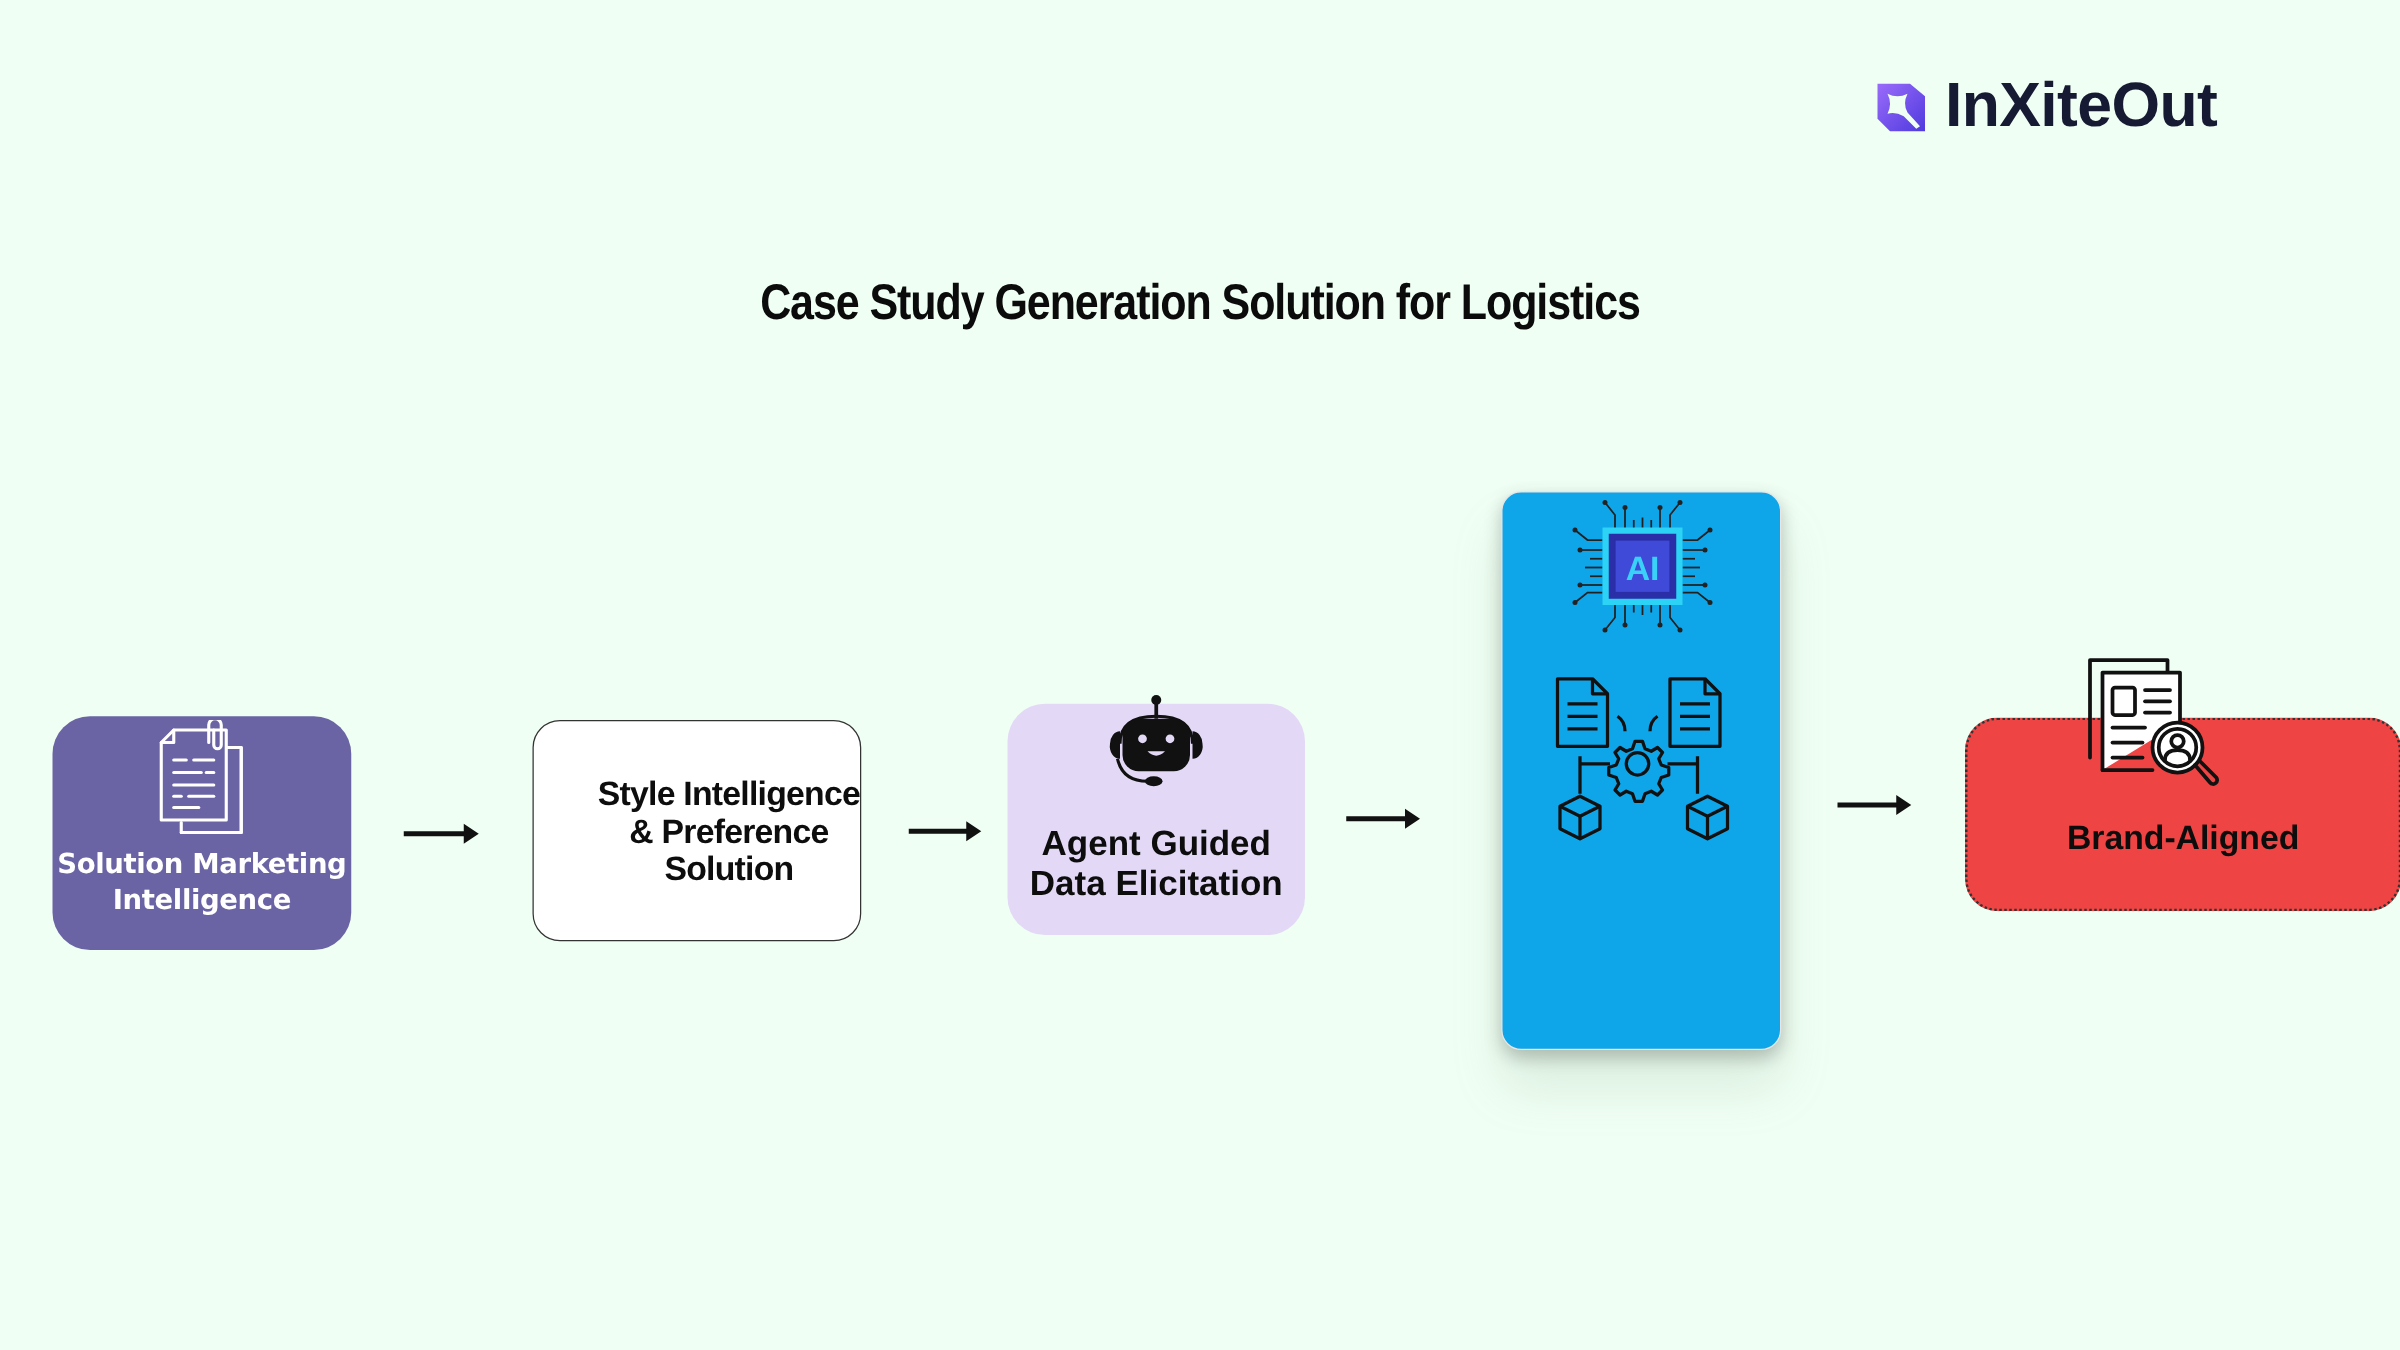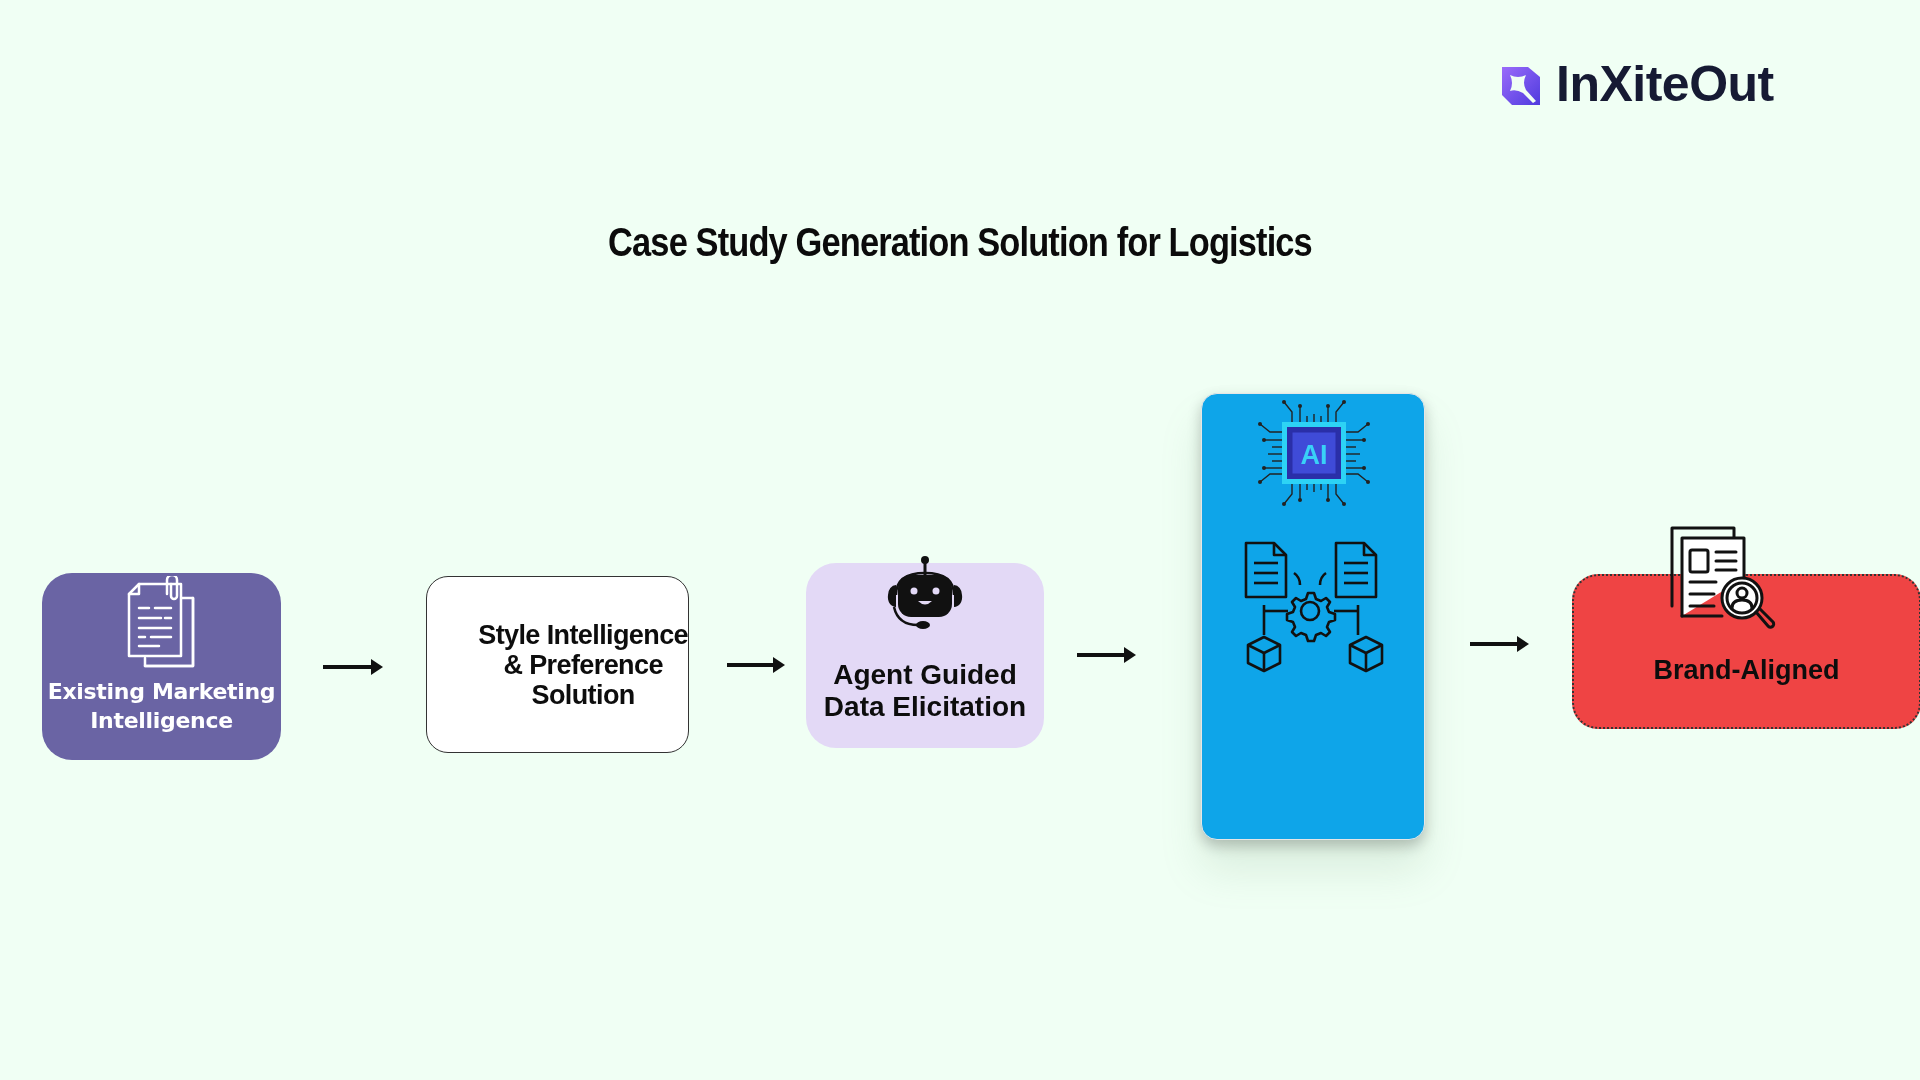--- a/index.html
+++ b/index.html
@@ -88,21 +88,21 @@
     <line x1="16" y1="32" x2="26" y2="32"></line>
       <line x1="32" y1="32" x2="48" y2="32"></line>
     <line x1="16" y1="42" x2="38" y2="42"></line>
       <line x1="42" y1="42" x2="48" y2="42"></line>
     <line x1="16" y1="52" x2="48" y2="52"></line>
     <line x1="16" y1="61" x2="22" y2="61"></line>
       <line x1="28" y1="61" x2="48" y2="61"></line>
     <line x1="16" y1="70" x2="36" y2="70"></line>
   </svg>
   <div class="label">
-    <div>Existing Marketing</div>
+    <div>Solution Marketing</div>
     <div>Intelligence</div>
   </div>
 </div>
 
 <div class="abs box box2">
   <div class="label">
     <div>Style Intelligence</div>
     <div>&amp; Preference</div>
     <div>Solution</div>
   </div>

